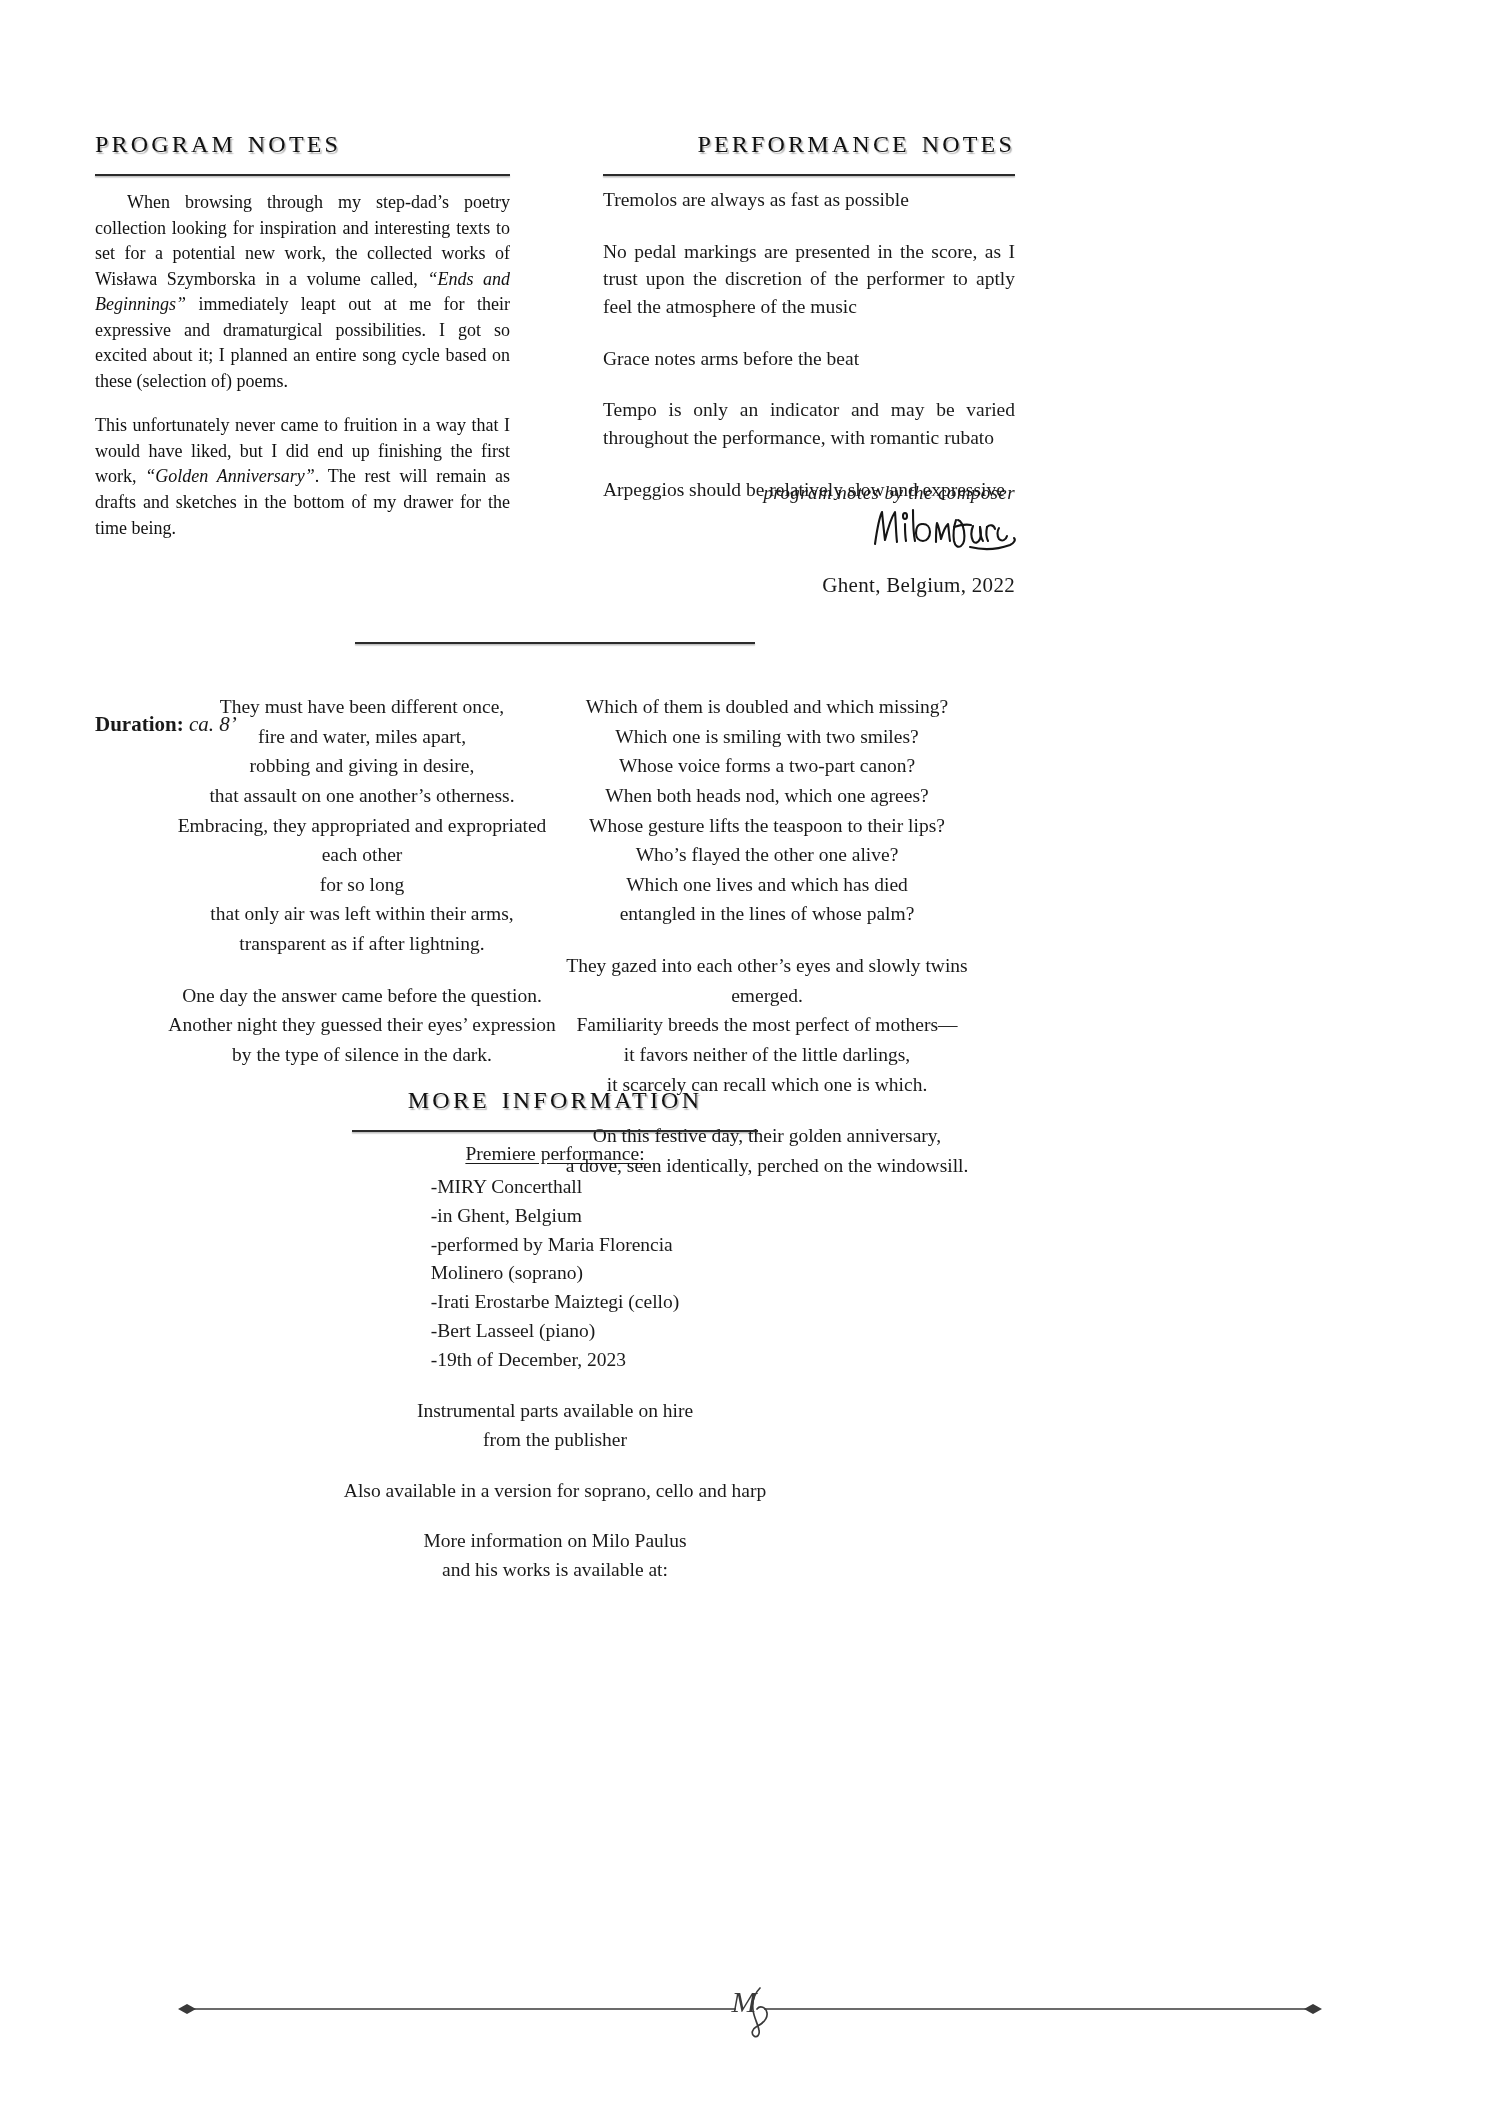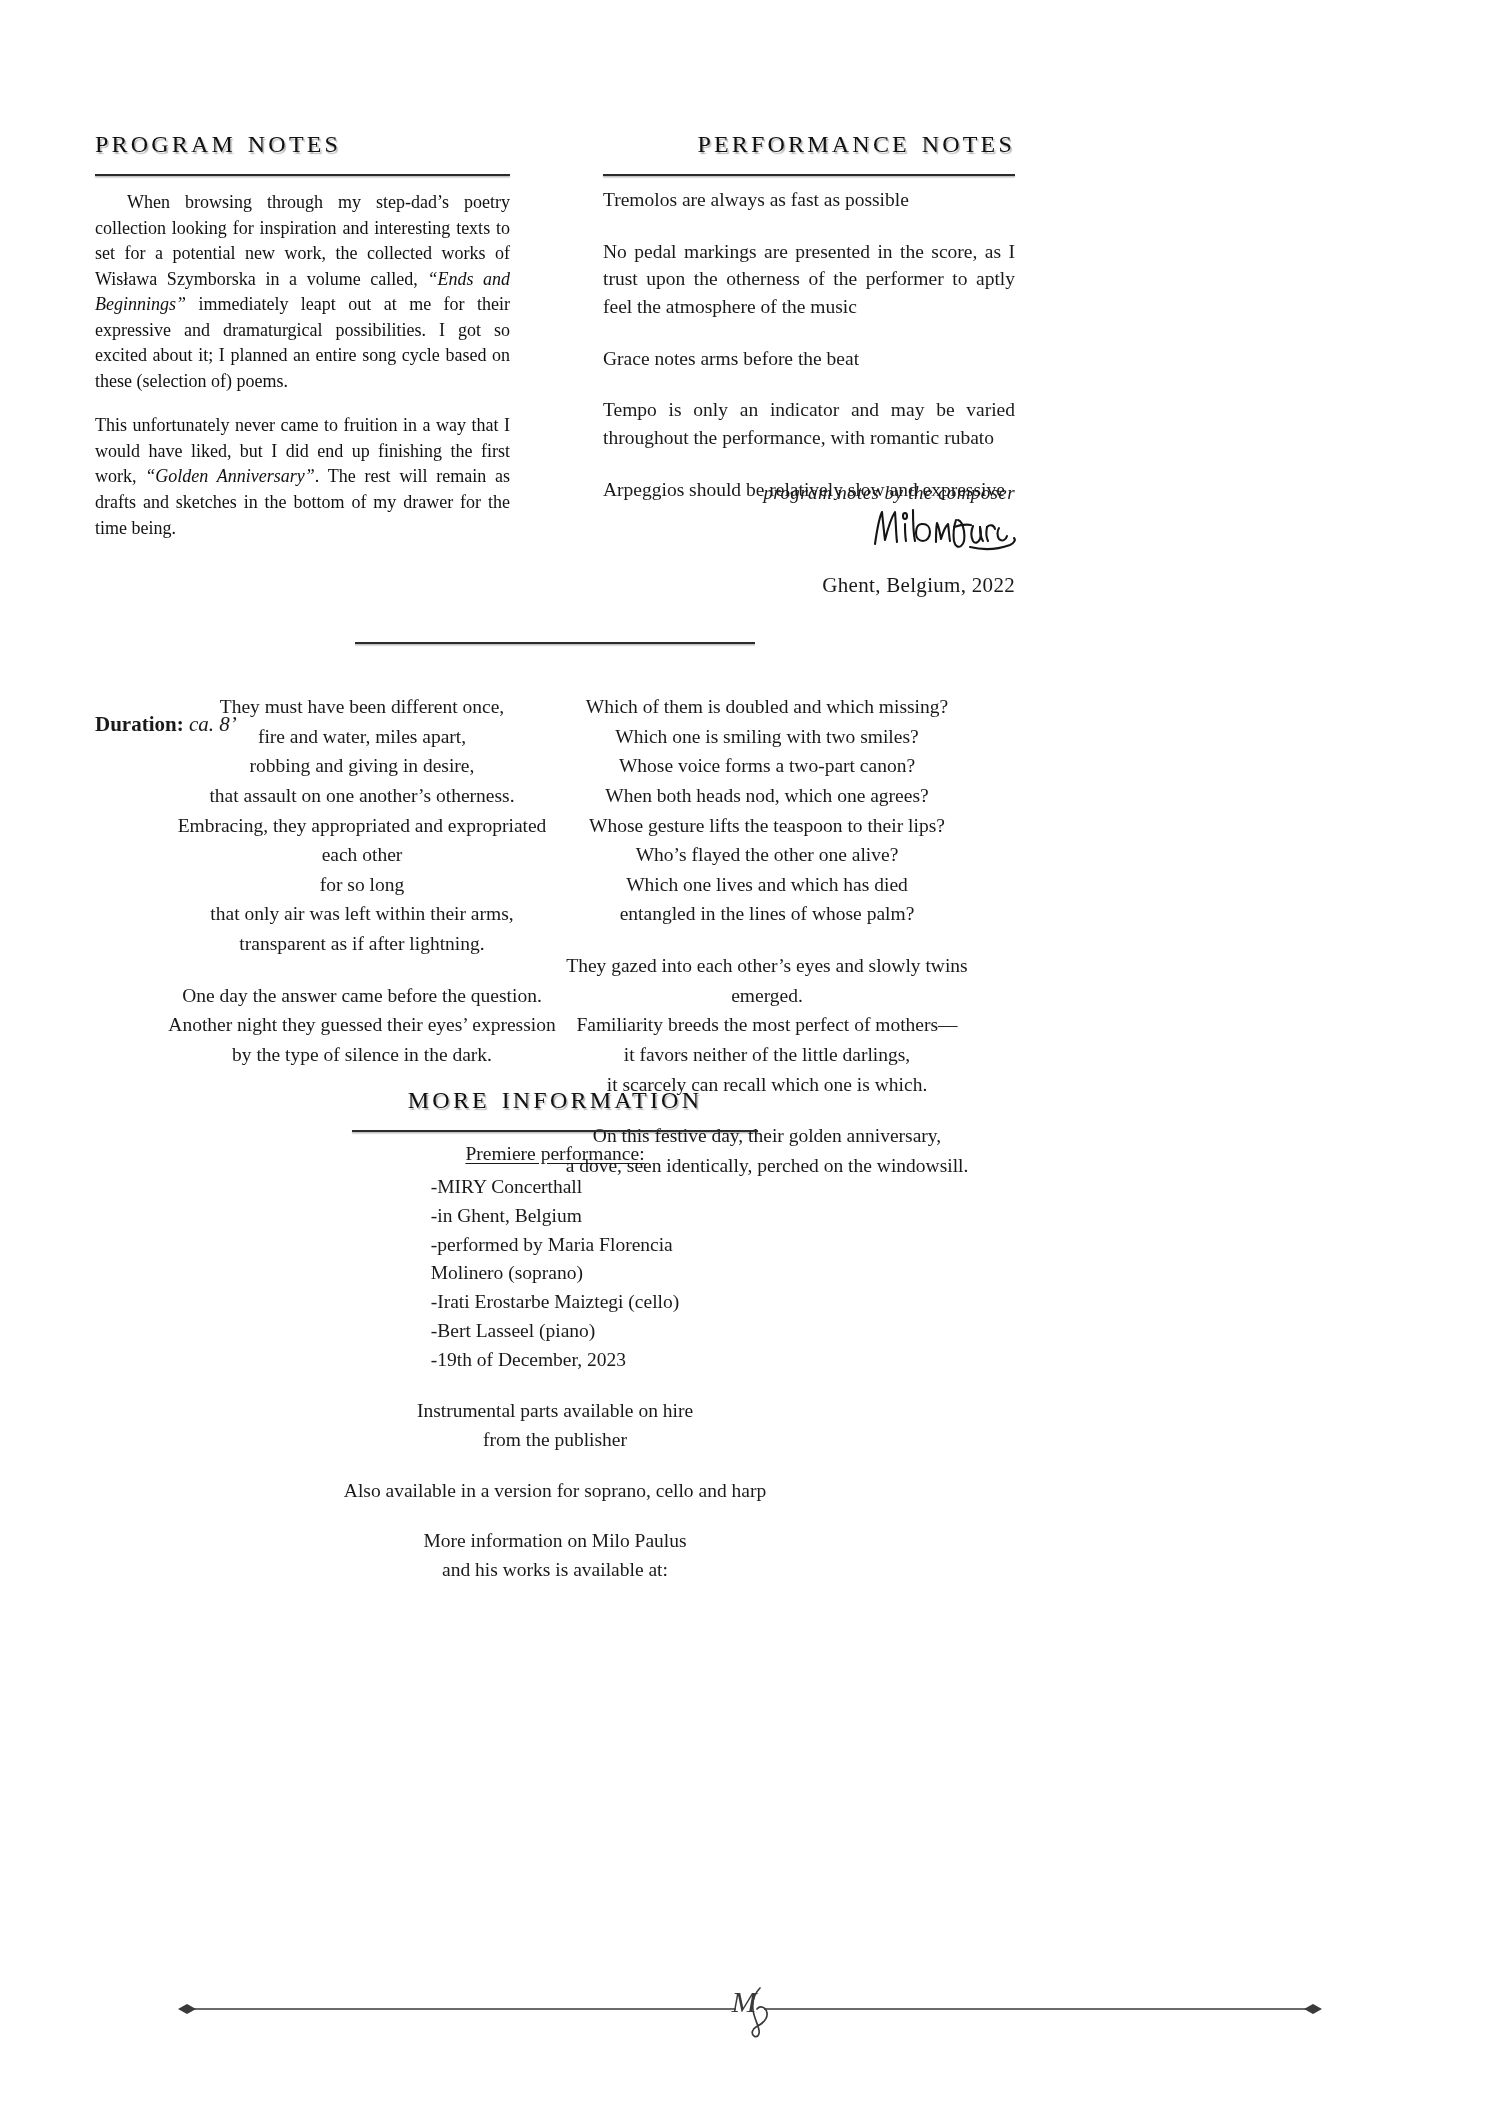--- a/index.html
+++ b/index.html
@@ -133,21 +133,21 @@
     <span class="val">ca. 8’</span>
   </div>
 
   <div style="position:absolute; left:603px; top:122px; width:412px;">
     <div class="section-head" style="text-align:right;">Performance Notes</div>
     <div class="head-rule" style="margin-top:14px;"></div>
   </div>
 
   <div class="perf-list" style="left:603px; top:186px; width:412px;">
     <p>Tremolos are always as fast as possible</p>
-    <p>No pedal markings are presented in the score, as I trust upon the otherness of the performer to aptly feel the atmosphere of the music</p>
+    <p>No pedal markings are presented in the score, as I trust upon the discretion of the performer to aptly feel the atmosphere of the music</p>
     <p>Grace notes arms before the beat</p>
     <p>Tempo is only an indicator and may be varied throughout the performance, with romantic rubato</p>
     <p>Arpeggios should be relatively slow and expressive</p>
   </div>
 
   <div class="sig-credit" style="left:615px; top:482px; width:400px;">program notes by the composer</div>
 
   <div class="sig-img" style="left:870px; top:500px;" title="Milo Paulus">
     <svg width="150" height="55" viewBox="0 0 150 55" xmlns="http://www.w3.org/2000/svg">
       <g fill="none" stroke="#151515" stroke-width="2.1" stroke-linecap="round" stroke-linejoin="round">

